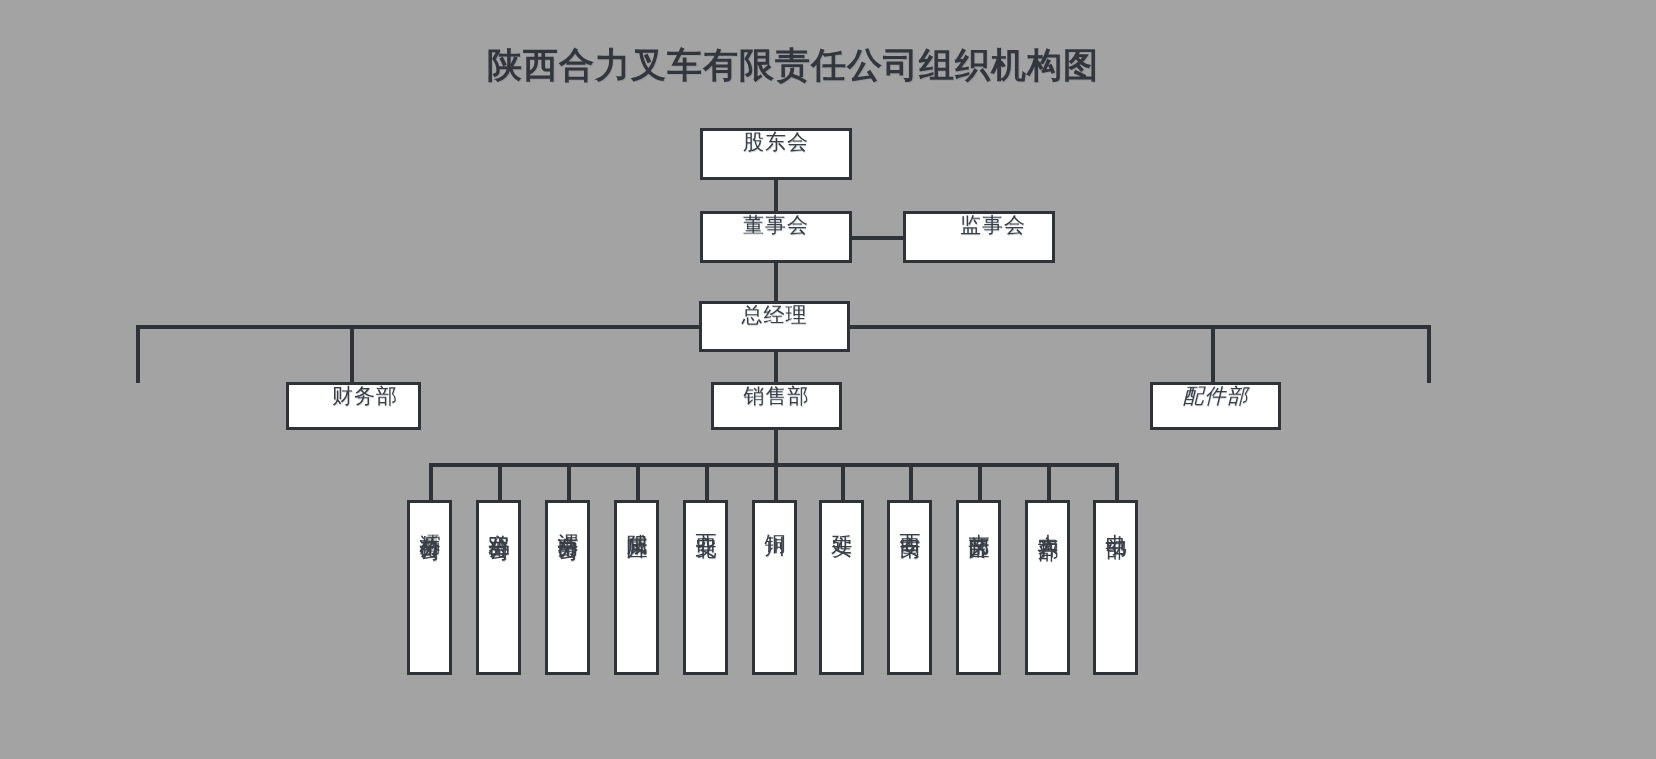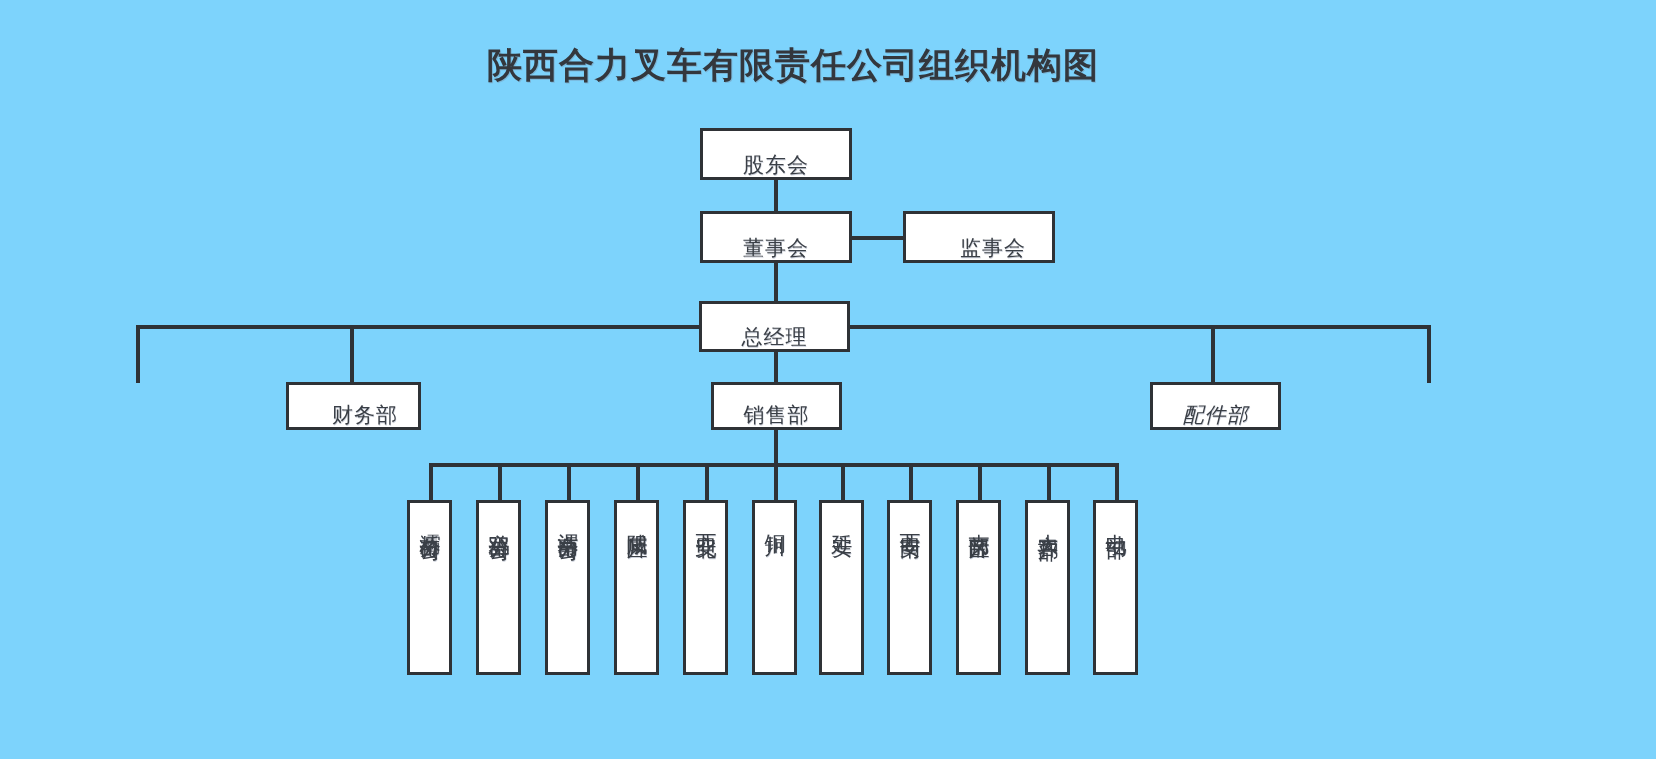--- a/index.html
+++ b/index.html
@@ -8,21 +8,21 @@
     background: #ffffff;
   }
   body {
     font-family: "Liberation Serif", "DejaVu Serif", serif;
     color: #33373d;
   }
   #canvas {
     position: relative;
     width: 1656px;
     height: 759px;
-    background: #7dd3fc;
+    background: #a3a3a3;
     overflow: hidden;
   }
 
   
   #chart-title {
     position: absolute;
     left: 0;
     top: 42px;
     width: 1586px;
     text-align: center;
@@ -35,21 +35,21 @@
     white-space: nowrap;
   }
 
   
   .node {
     position: absolute;
     box-sizing: border-box;
     border: 3px solid #2f3236;
     background: #ffffff;
     display: flex;
-    align-items: flex-end;
+    align-items: flex-start;
     justify-content: center;
     font-size: 21px;
     line-height: 1.1;
     color: #3a3f46;
     letter-spacing: 1px;
     white-space: nowrap;
     text-shadow: 0.5px 0.5px 0 rgba(130,140,165,0.4);
     z-index: 3;
   }
 

